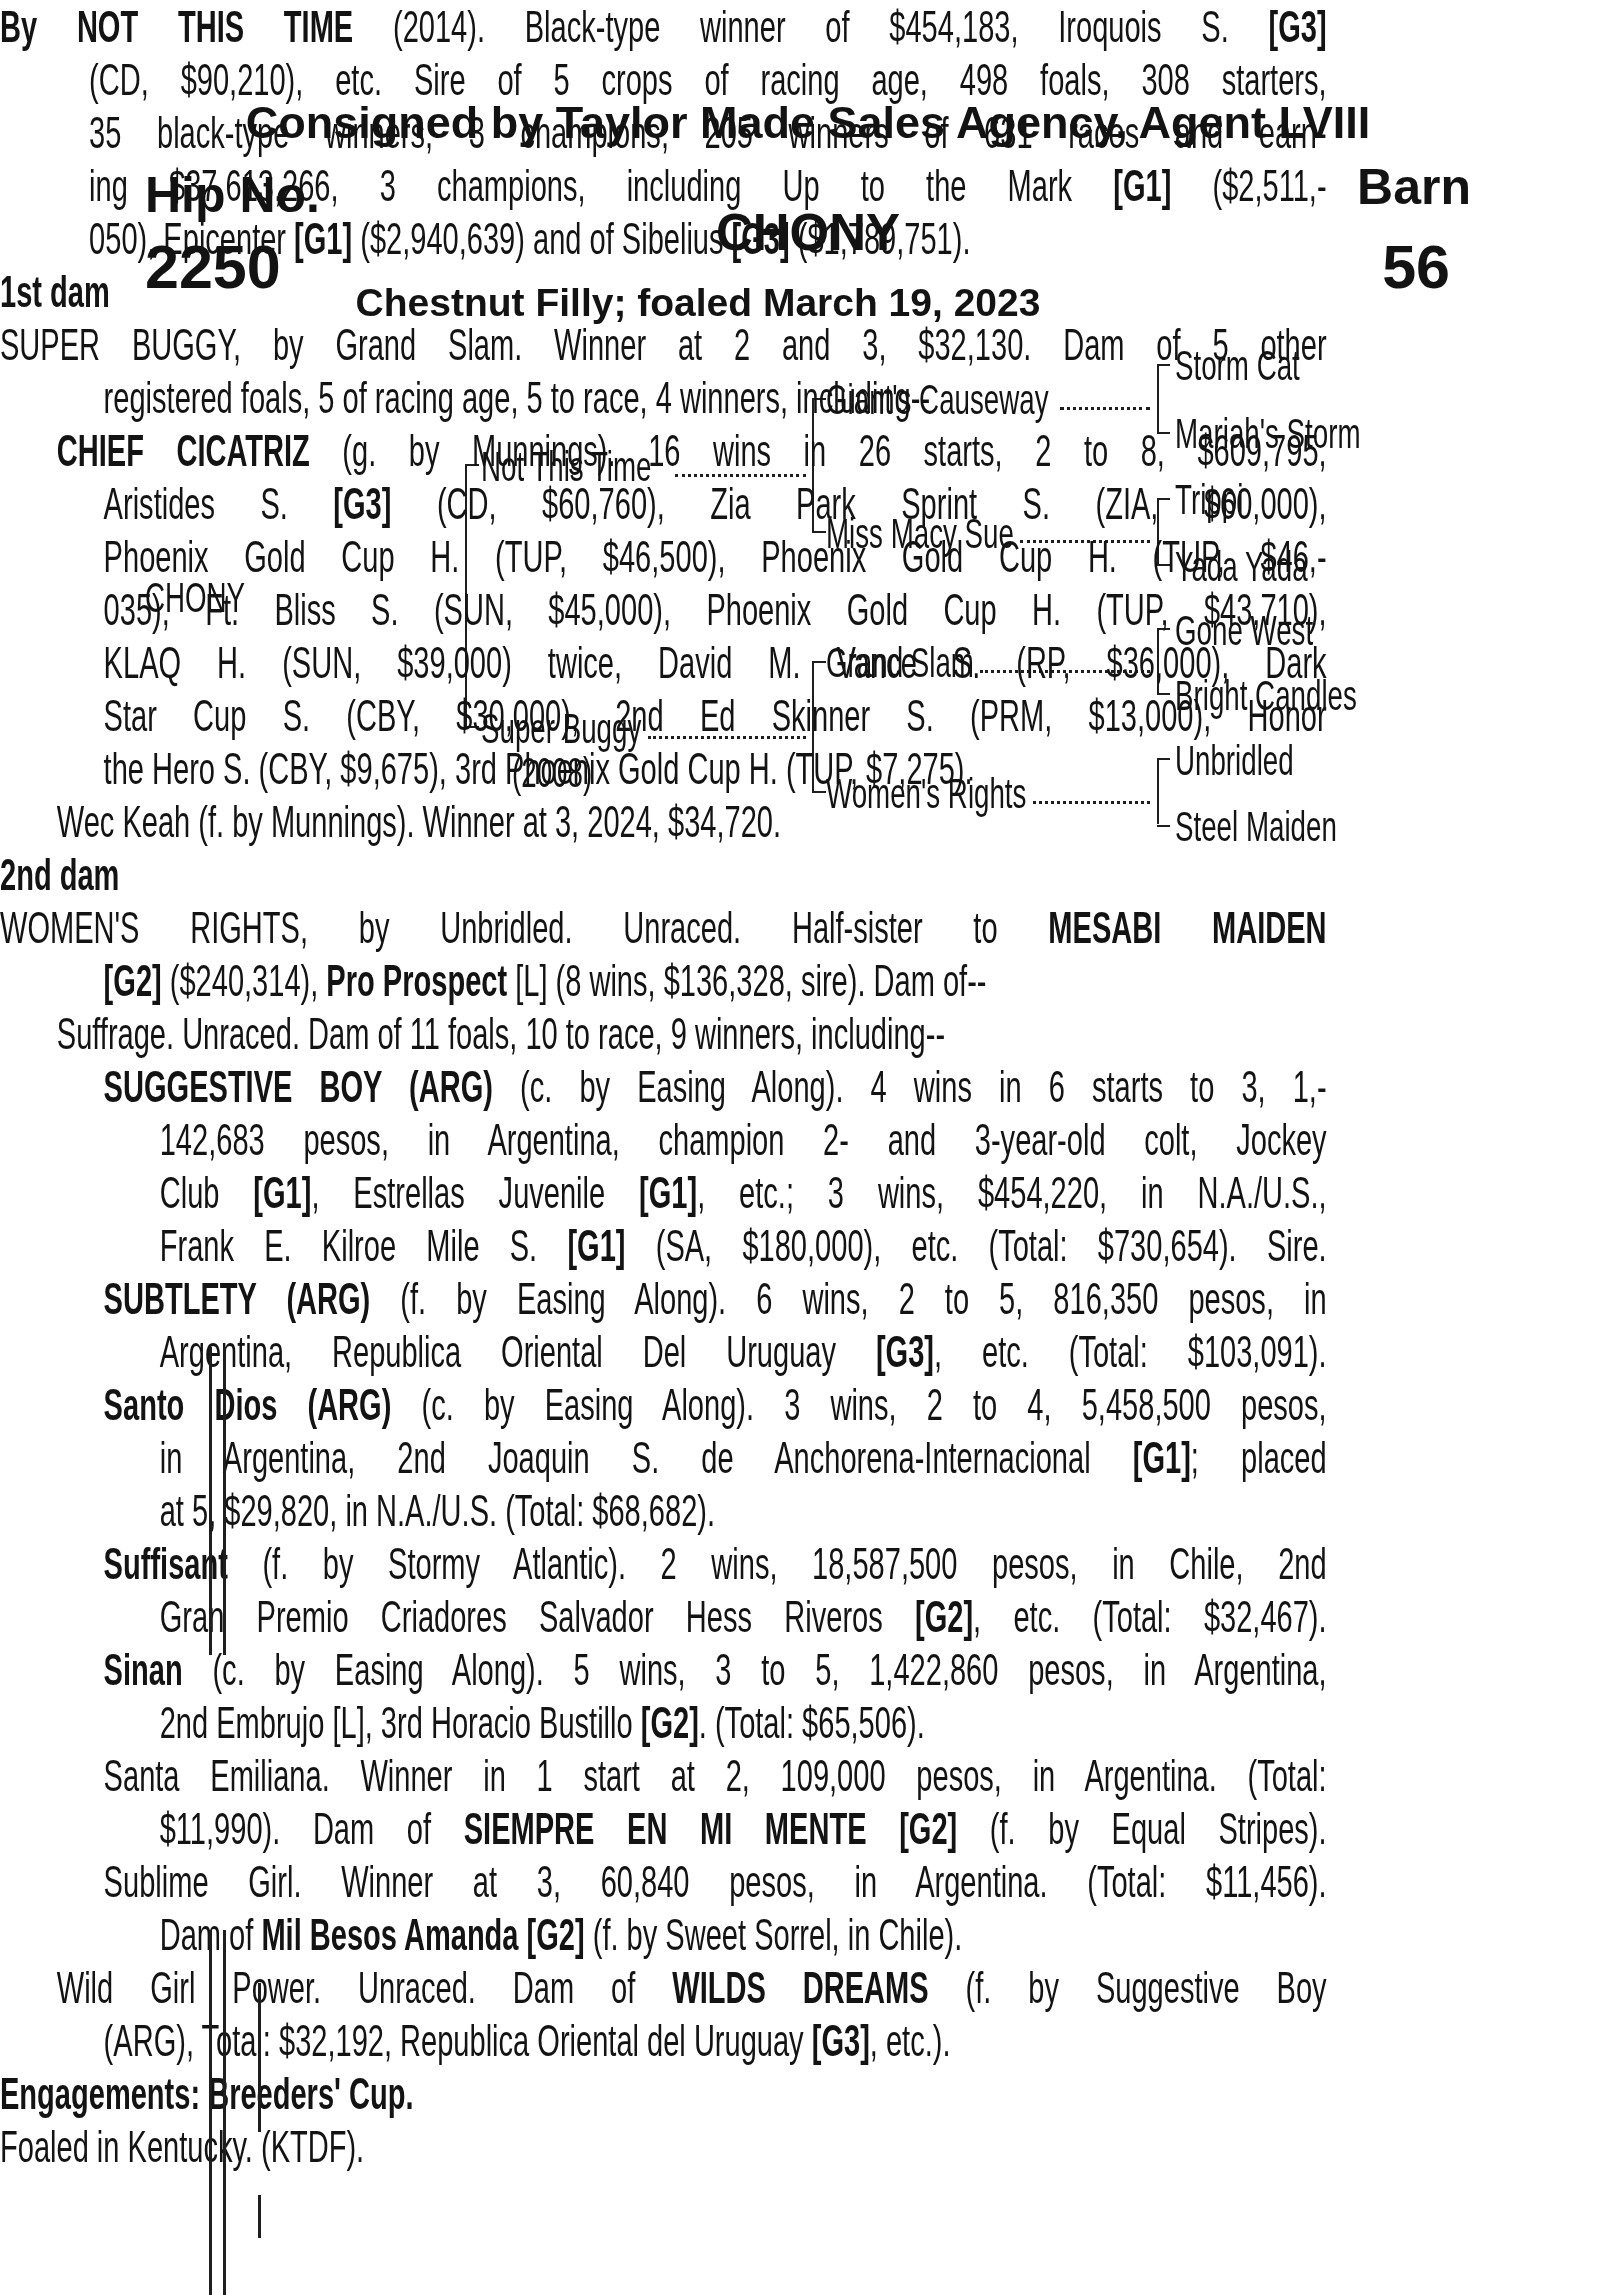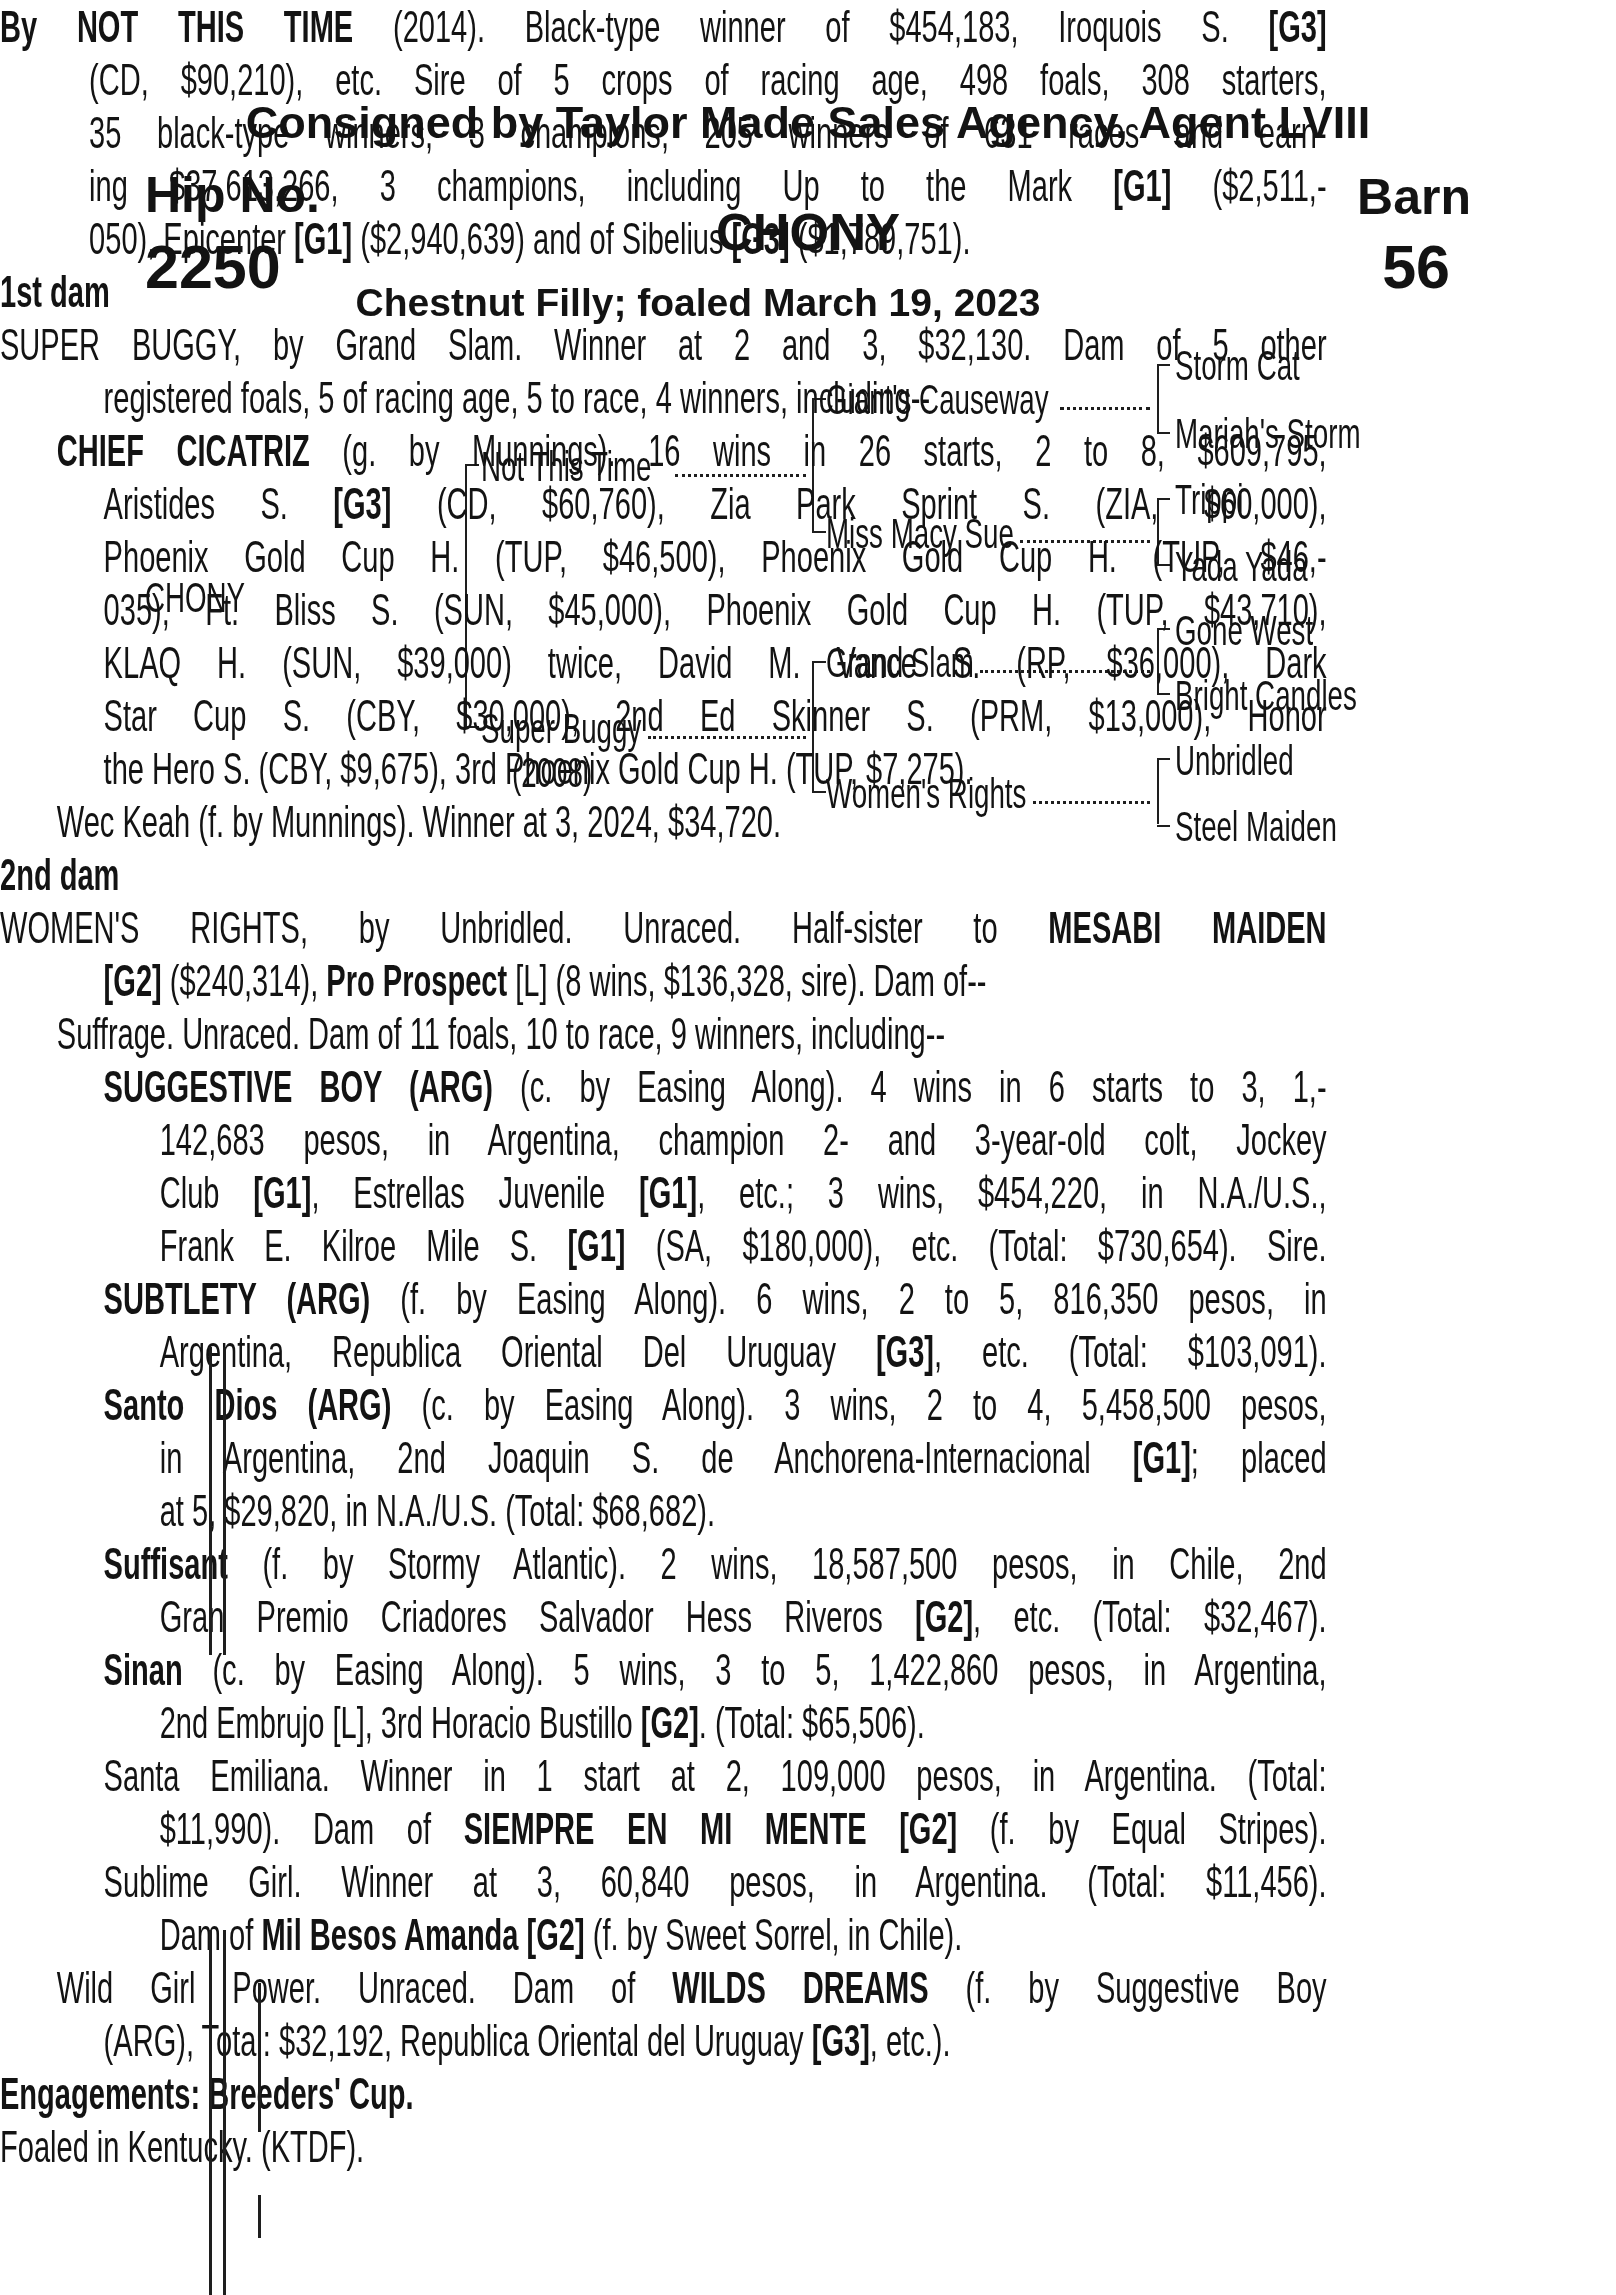--- a/index.html
+++ b/index.html
@@ -6,21 +6,21 @@
   body{width:1616px;height:3227px;position:relative;overflow:hidden;
        font-family:"Liberation Sans",sans-serif;color:#131313;}
   .page{position:absolute;inset:0;background:#ffffff;}
   .abs{position:absolute;}
   .b{font-weight:700;}
   .cx{transform:scaleX(0.66);transform-origin:0 0;}
   
   .consignor{left:0;top:101px;width:1616px;text-align:center;font-weight:700;font-size:45px;line-height:44px;}
   .hip-label{left:145px;top:170px;font-weight:700;font-size:50px;line-height:51px;}
   .hip-num{left:145px;top:236px;font-weight:700;font-size:61px;line-height:62px;text-align:right;}
-  .barn-label{right:145px;top:172px;font-weight:700;font-size:50px;line-height:51px;margin-left:48px;}
+  .barn-label{right:145px;top:162px;font-weight:700;font-size:50px;line-height:51px;margin-left:48px;}
   .barn-num{right:166px;top:236px;font-weight:700;font-size:61px;line-height:62px;}
   .horse-title{left:0;top:206px;width:1616px;text-align:center;font-weight:700;font-size:51px;line-height:54px;}
   .horse-desc{left:0;top:281px;width:1396px;text-align:center;font-weight:700;font-size:39px;line-height:43px;}
   
   .pedname{font-size:42px;line-height:45px;white-space:nowrap;}
   .leader{height:7.3px;border-bottom:3.2px dotted #1e1e1e;}
   .bracket{background:#1e1e1e;}
   
   #body-text{left:145px;top:863px;width:2010px;transform:scaleX(0.66);transform-origin:0 0;}
   .line{font-size:44px;line-height:53px;height:53px;white-space:normal;overflow:visible;}

